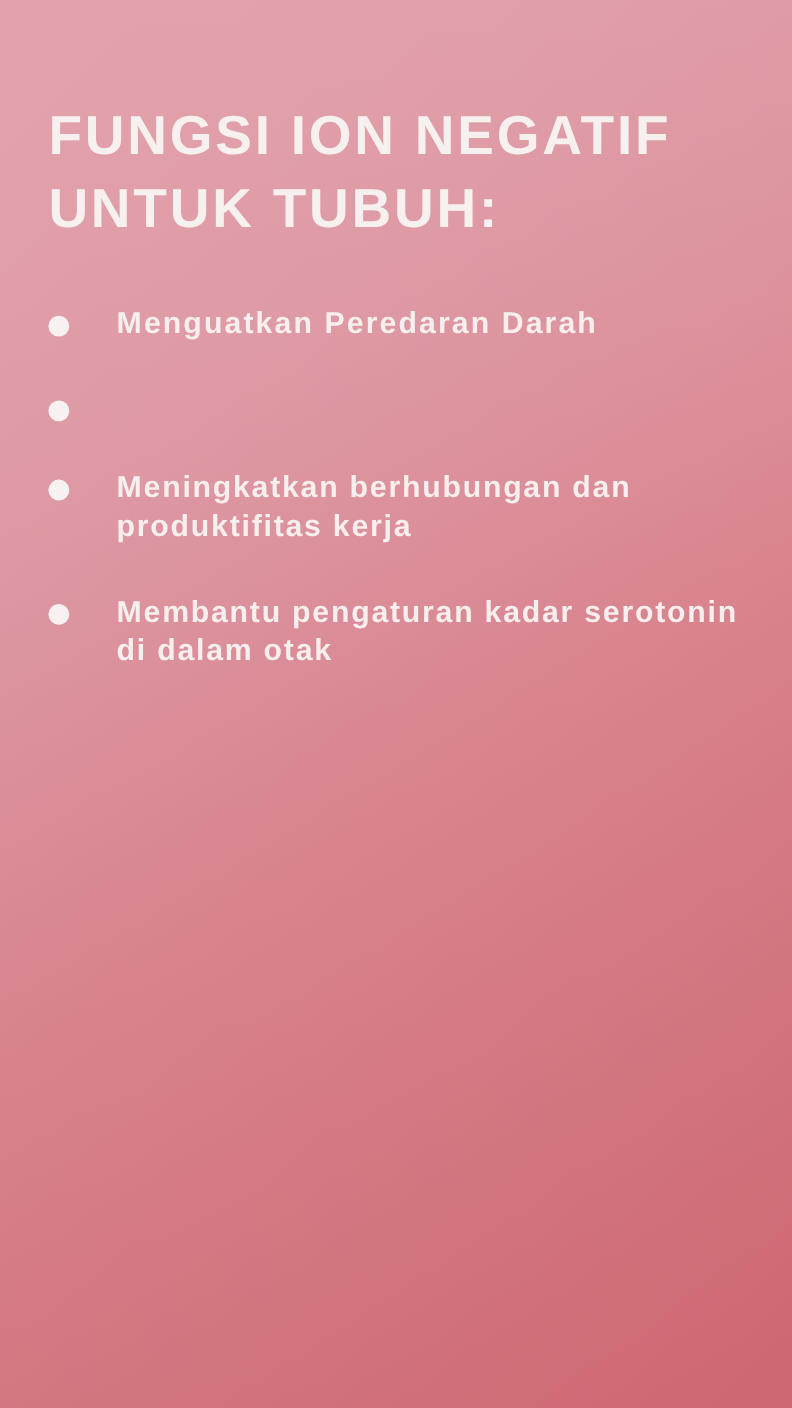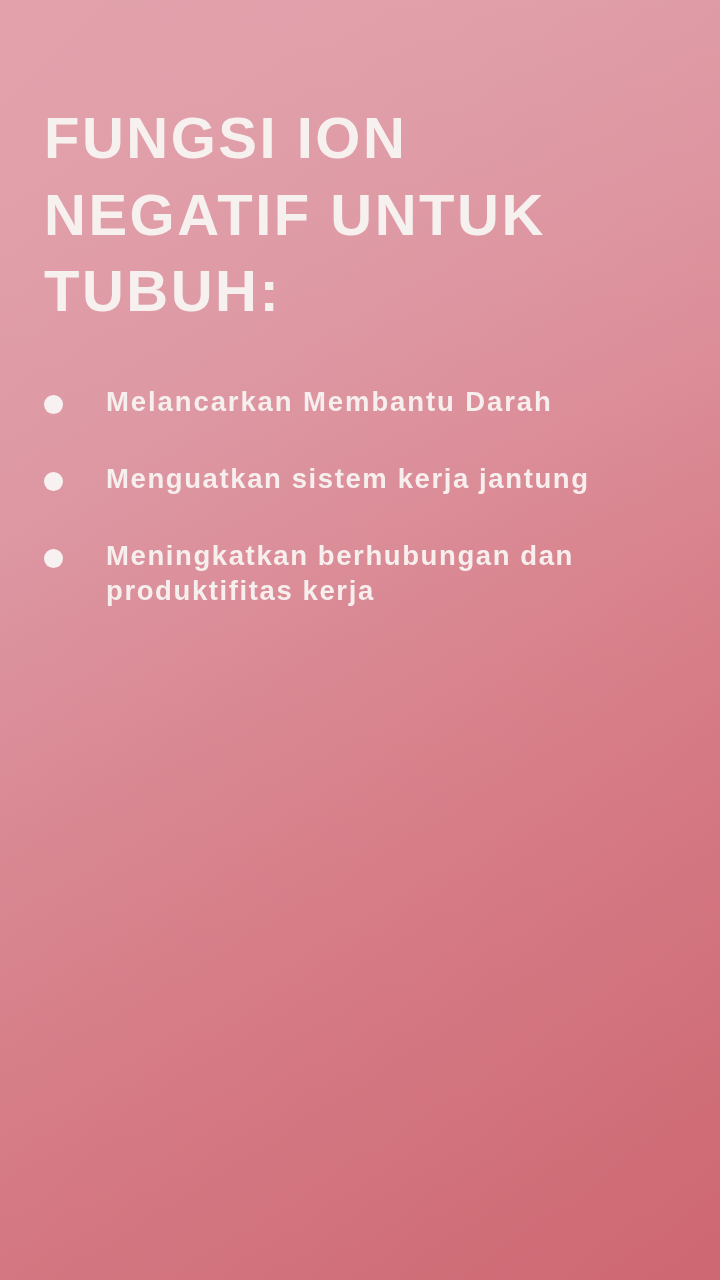--- a/index.html
+++ b/index.html
@@ -25,26 +25,26 @@
     position: absolute;
     left: 0; top: 0; right: 0; bottom: 0;
     background: linear-gradient(180deg, rgba(226,162,172,0.55) 0%, rgba(217,132,143,0.10) 42%, rgba(203,99,108,0.35) 100%);
     pointer-events: none;
   }
   .content {
     position: relative;
     z-index: 2;
   }
   .title {
-    font-size: 58px;
+    font-size: 50px;
     line-height: 1.32;
     font-weight: bold;
     letter-spacing: 2.5px;
     color: #f6f0ef;
-    margin: 18px 0 54px 0;
+    margin: 8px 0 54px 0;
     text-transform: uppercase;
     max-width: 620px;
   }
   .list {
     margin: 0;
     padding: 0;
     list-style: none;
   }
   .item {
     display: flex;
@@ -77,30 +77,33 @@
 
 <div class="poster">
   <div class="content">
 
     <h1 class="title">FUNGSI ION NEGATIF UNTUK TUBUH:</h1>
 
     <ul class="list">
 
       <li class="item first">
         <span class="bullet"></span>
-        <span class="item-text">Melancarkan Membantu Darah</span>
+        <span class="item-text">Menguatkan Peredaran Darah</span>
       </li>
 
       <li class="item">
         <span class="bullet"></span>
-        <span class="item-text">Menguatkan sistem kerja jantung</span>
       </li>
 
 
       <li class="item">
         <span class="bullet"></span>
         <span class="item-text">Meningkatkan berhubungan dan produktifitas kerja</span>
       </li>
 
+      <li class="item">
+        <span class="bullet"></span>
+        <span class="item-text">Membantu pengaturan kadar serotonin di dalam otak</span>
+      </li>
 
     </ul>
   </div>
 </div>
 
 </body></html>

